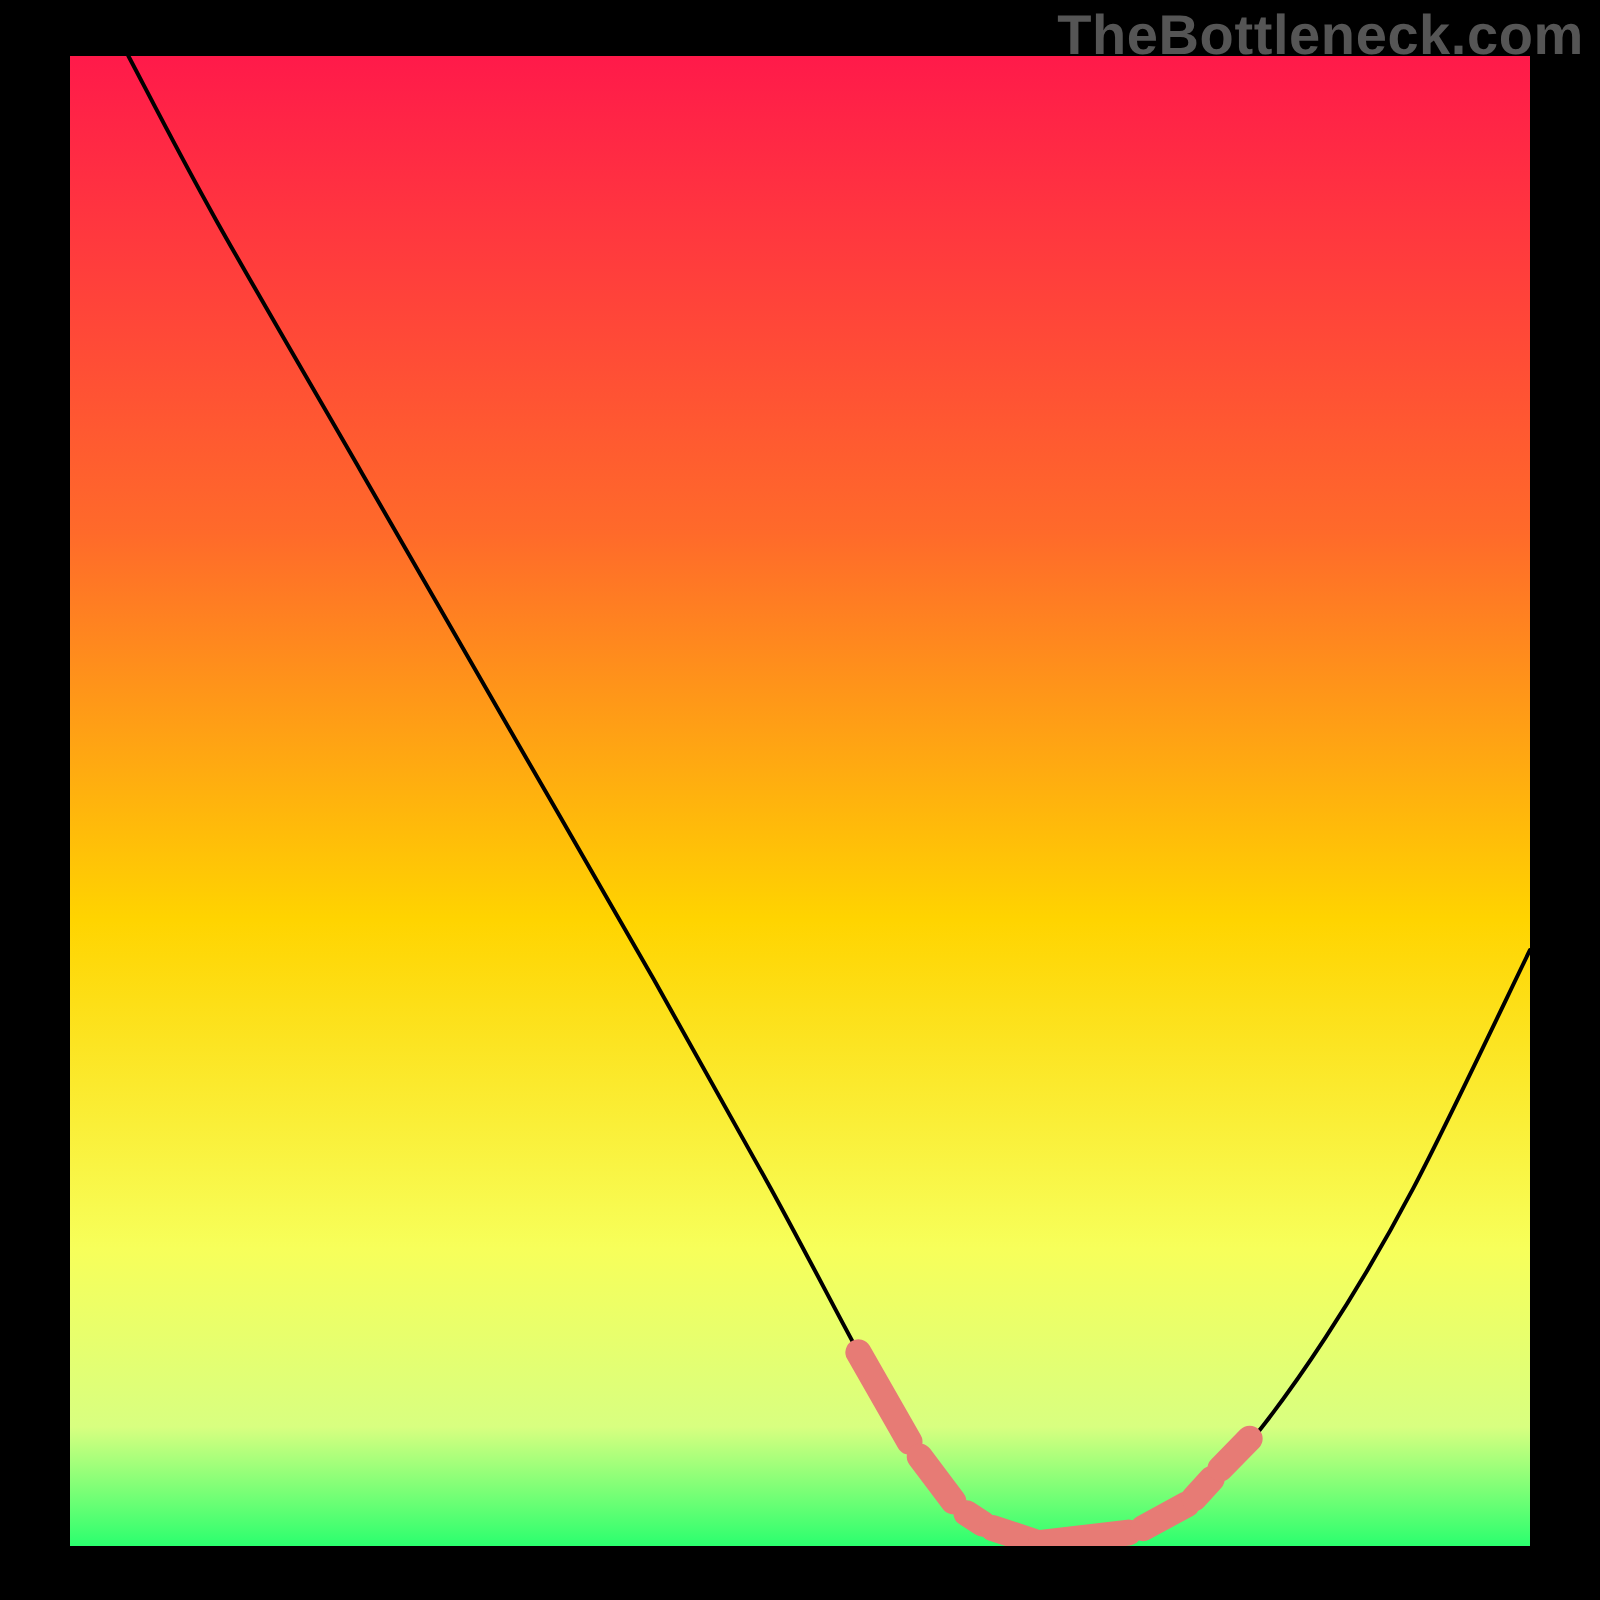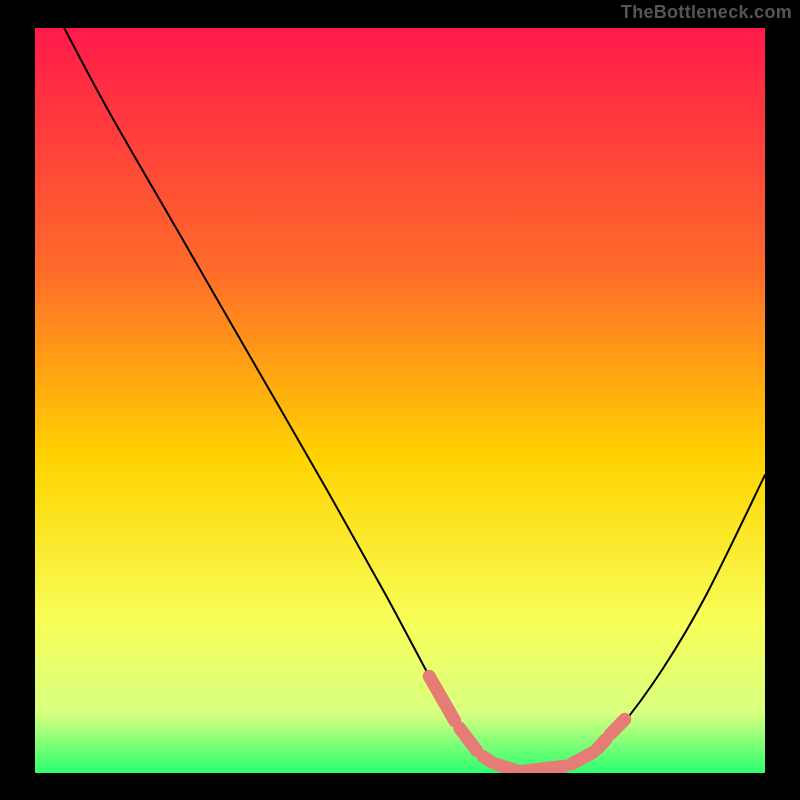--- a/index.html
+++ b/index.html
@@ -15,21 +15,21 @@
     position: relative;
     width: 800px;
     height: 800px;
     background: #000;
   }
   .watermark {
     position: absolute;
     top: 2px;
     right: 8px;
     color: #555;
-    font-size: 18px;
+    font-size: 28px;
     font-weight: bold;
     letter-spacing: 0.3px;
     z-index: 10;
   }
   .plot-area {
     position: absolute;
     left: 35px;
     top: 28px;
     width: 730px;
     height: 745px;

